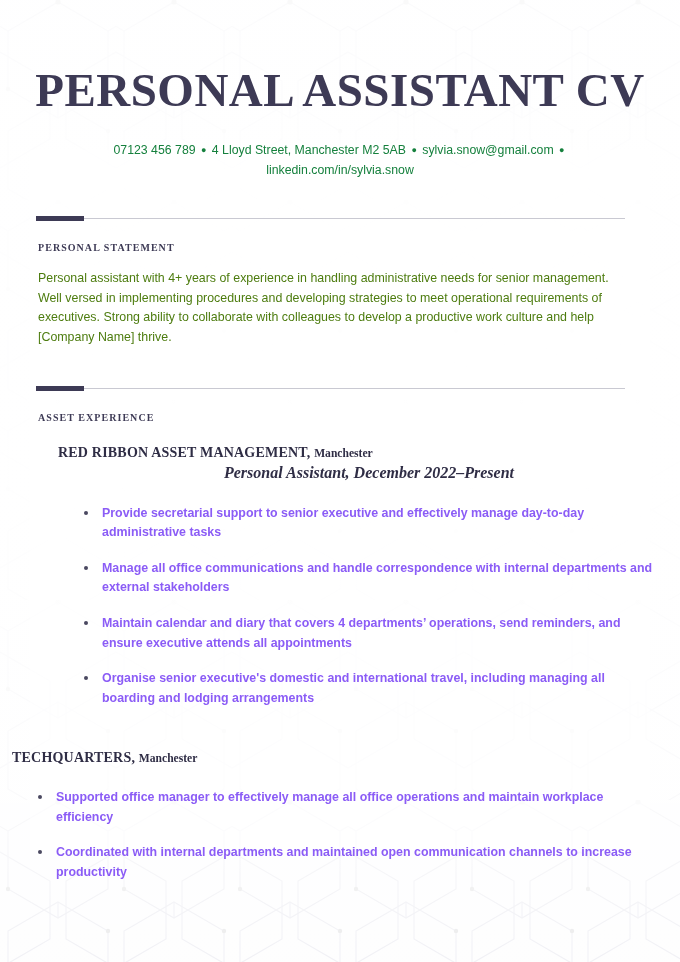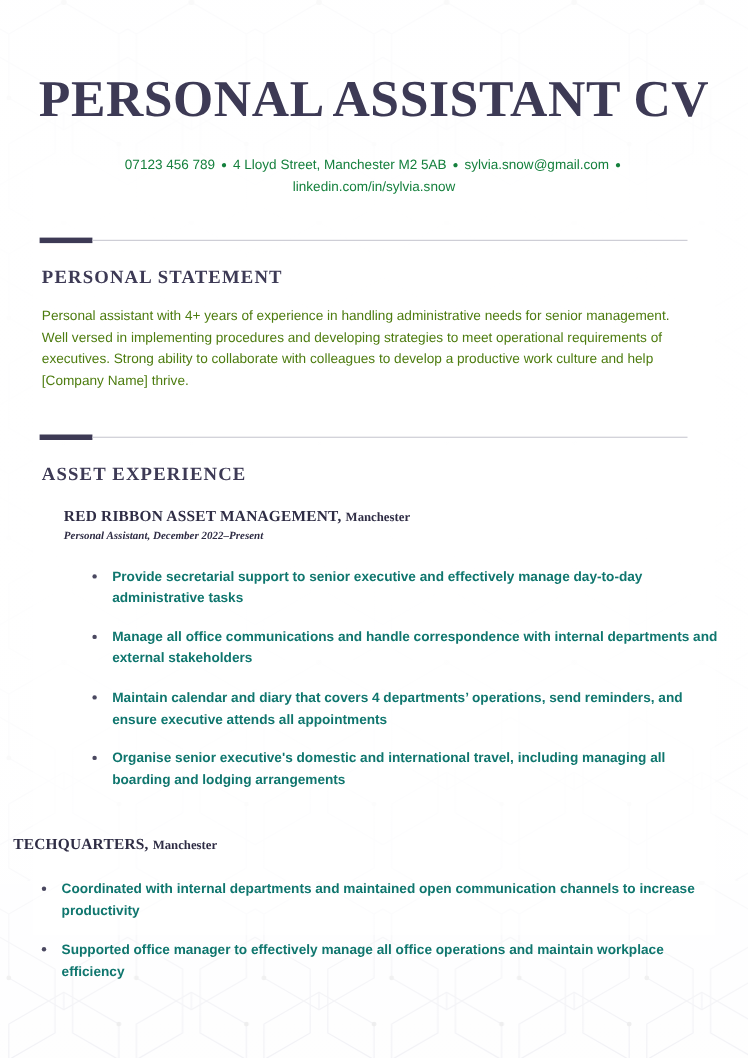--- a/index.html
+++ b/index.html
@@ -89,21 +89,21 @@
     left: 48px;
     right: 0;
     top: 2px;
     height: 1px;
     background: #c9c9d2;
   }
 
   .section-heading {
     font-family: "Liberation Serif", serif;
     font-weight: bold;
-    font-size: 17px;
+    font-size: 10px;
     letter-spacing: 1.05px;
     color: #3d3a55;
     margin: 0;
     padding: 21px 0 0 38px;
   }
 
   .statement-text {
     font-family: "Liberation Sans", sans-serif;
     font-size: 12.4px;
     line-height: 1.58;
@@ -125,37 +125,38 @@
     margin: 0;
     letter-spacing: 0.2px;
   }
   .job-company .city {
     font-size: 11.6px;
     letter-spacing: 0;
   }
   .job-role {
     font-family: "Liberation Serif", serif;
     font-style: italic;
-    font-size: 10px;
+    font-size: 16px;
     color: #2f2d45;
     margin: 0;
     padding-top: 3px;
+    text-align: center;
   }
 
   ul.bullets {
     list-style: none;
     margin: 0;
     padding: 0;
   }
   ul.bullets li {
     position: relative;
     font-family: "Liberation Sans", sans-serif;
     font-size: 12.4px;
     line-height: 1.58;
-    color: #0f766e;
+    color: #8b5cf6;
     padding-left: 44px;
     padding-right: 22px;
     margin-top: 16px;
   }
   ul.bullets li:first-child {
     margin-top: 0;
   }
   ul.bullets li::before {
     content: "";
     position: absolute;
@@ -247,20 +248,20 @@
           <li>Organise senior executive's domestic and international travel, including managing all boarding and lodging arrangements</li>
         </ul>
       </div>
 
       <div class="job" style="padding-top:42px;padding-left:12px;">
         <p class="job-company">
           <span>TECHQUARTERS</span><span>,</span>
           <span class="city">Manchester</span>
         </p>
         <ul class="bullets" style="padding-top:22px;">
+          <li>Supported office manager to effectively manage all office operations and maintain workplace efficiency</li>
           <li>Coordinated with internal departments and maintained open communication channels to increase productivity</li>
-          <li>Supported office manager to effectively manage all office operations and maintain workplace efficiency</li>
         </ul>
       </div>
     </div>
 
   </div>
 </div>
 
 </body></html>

